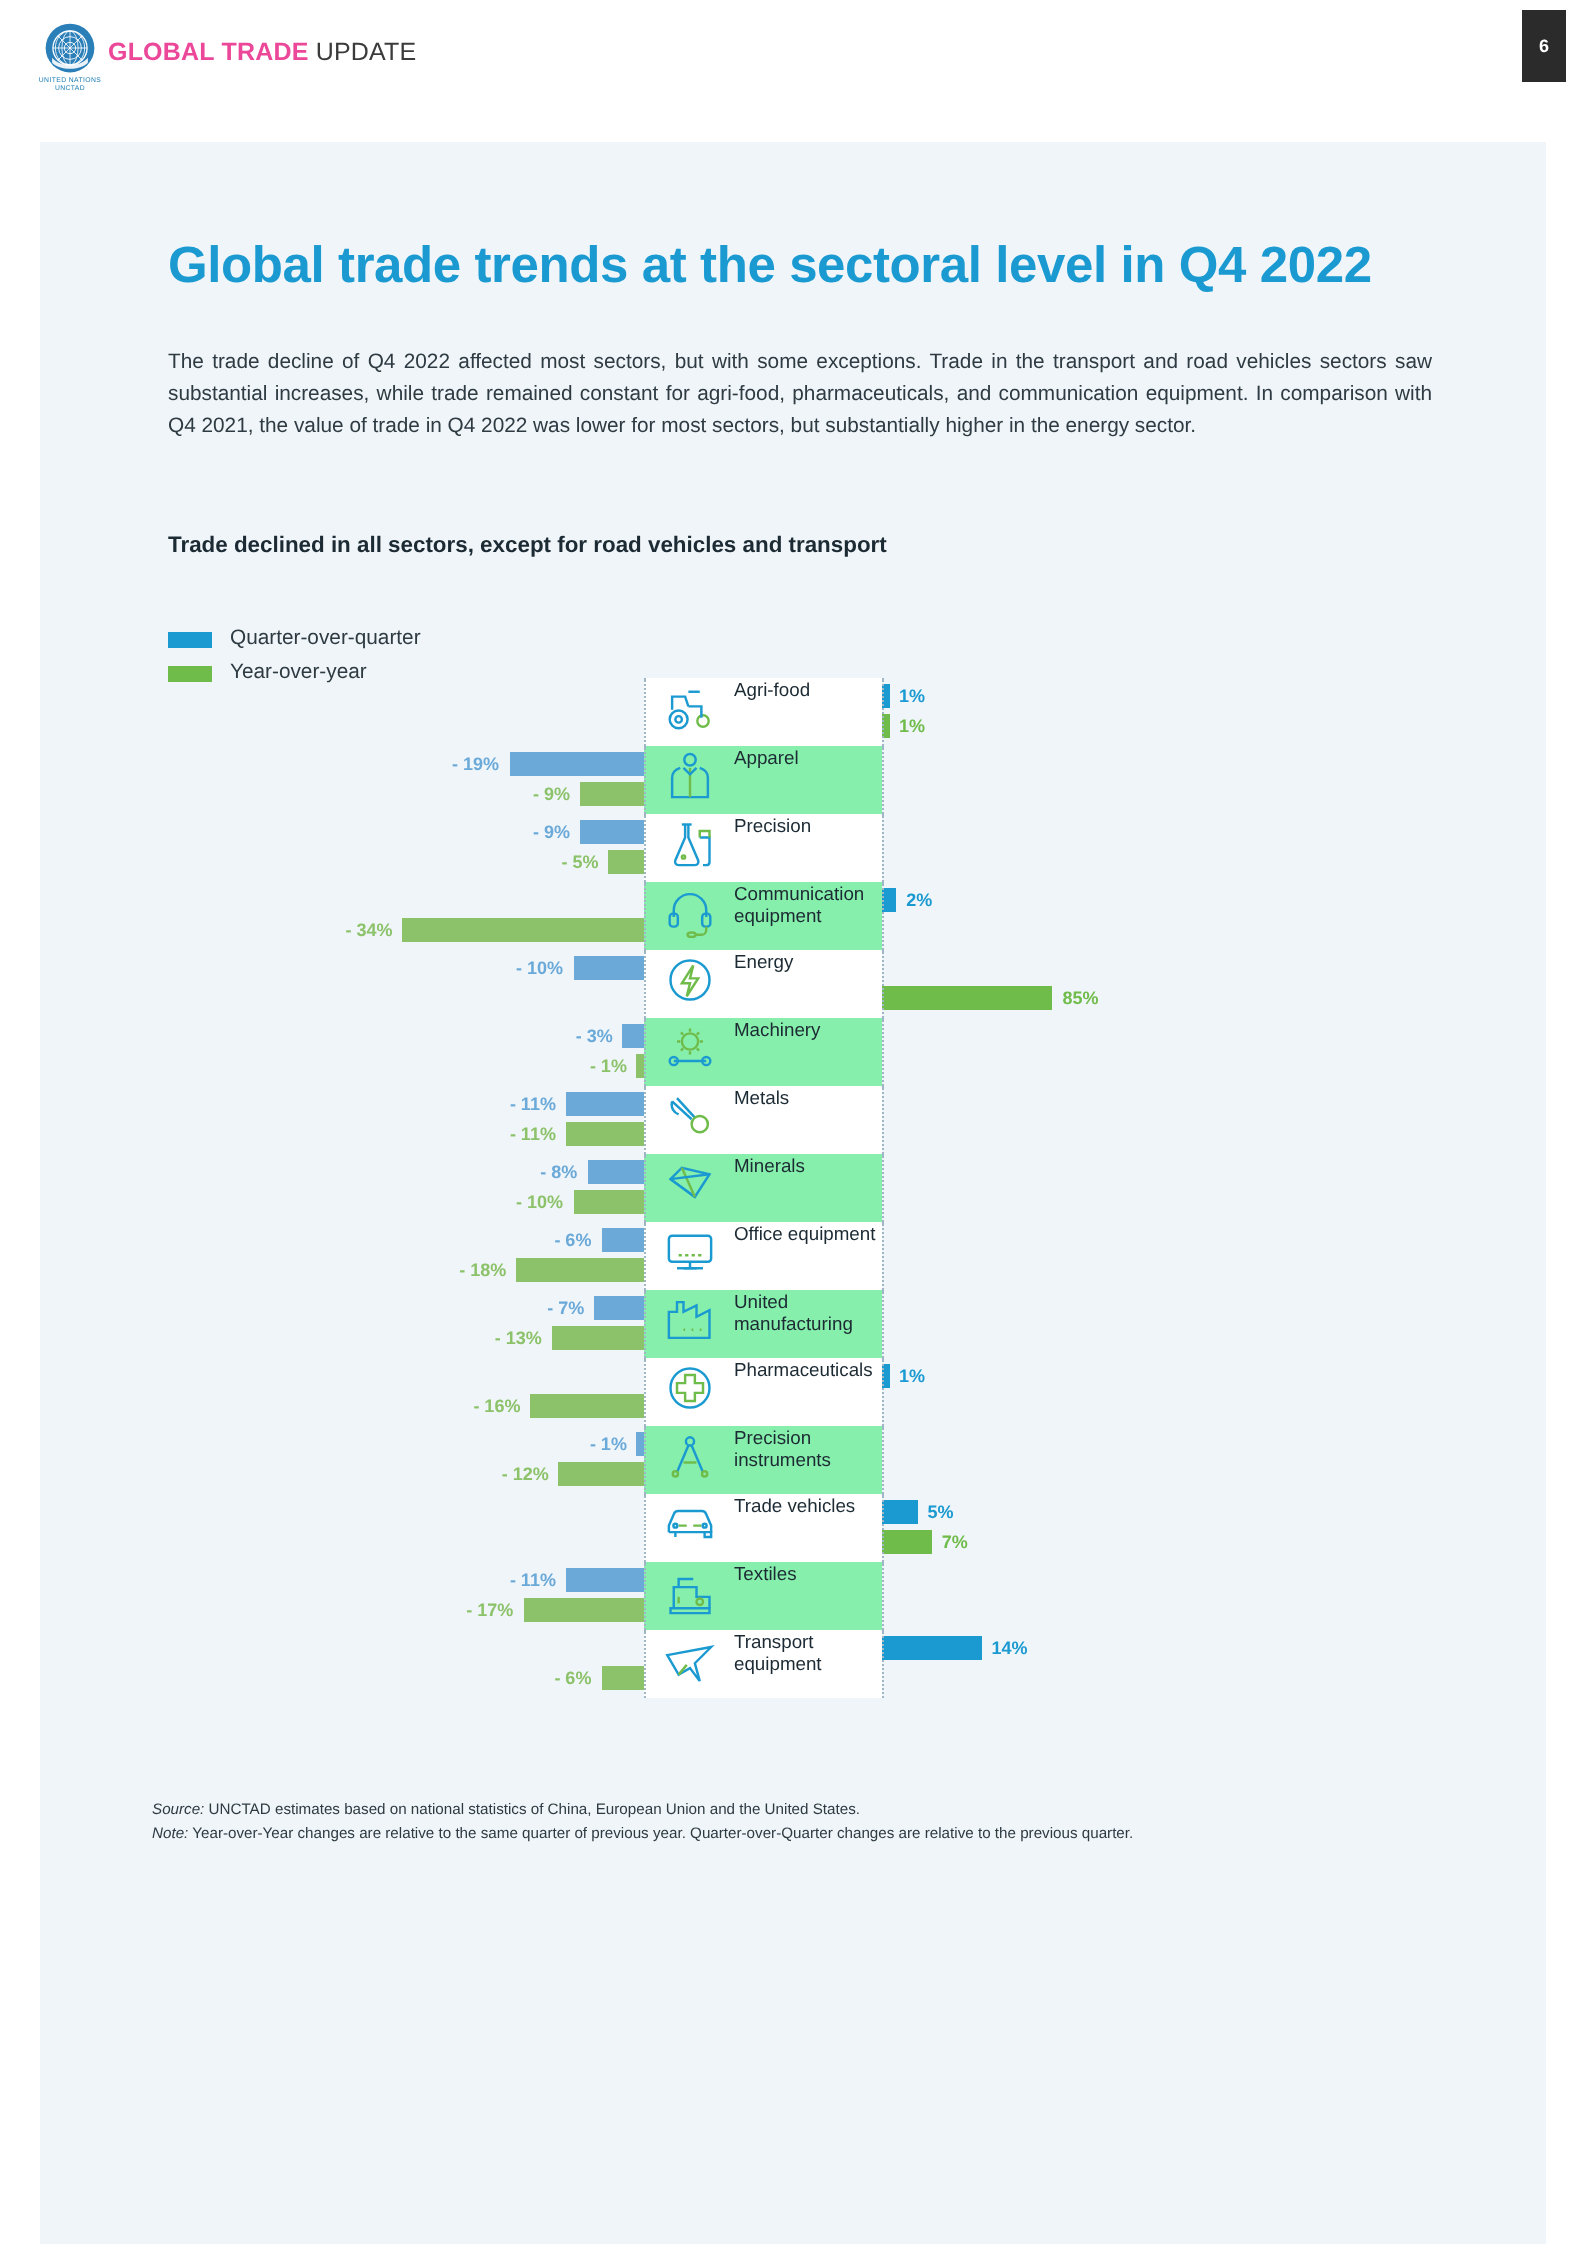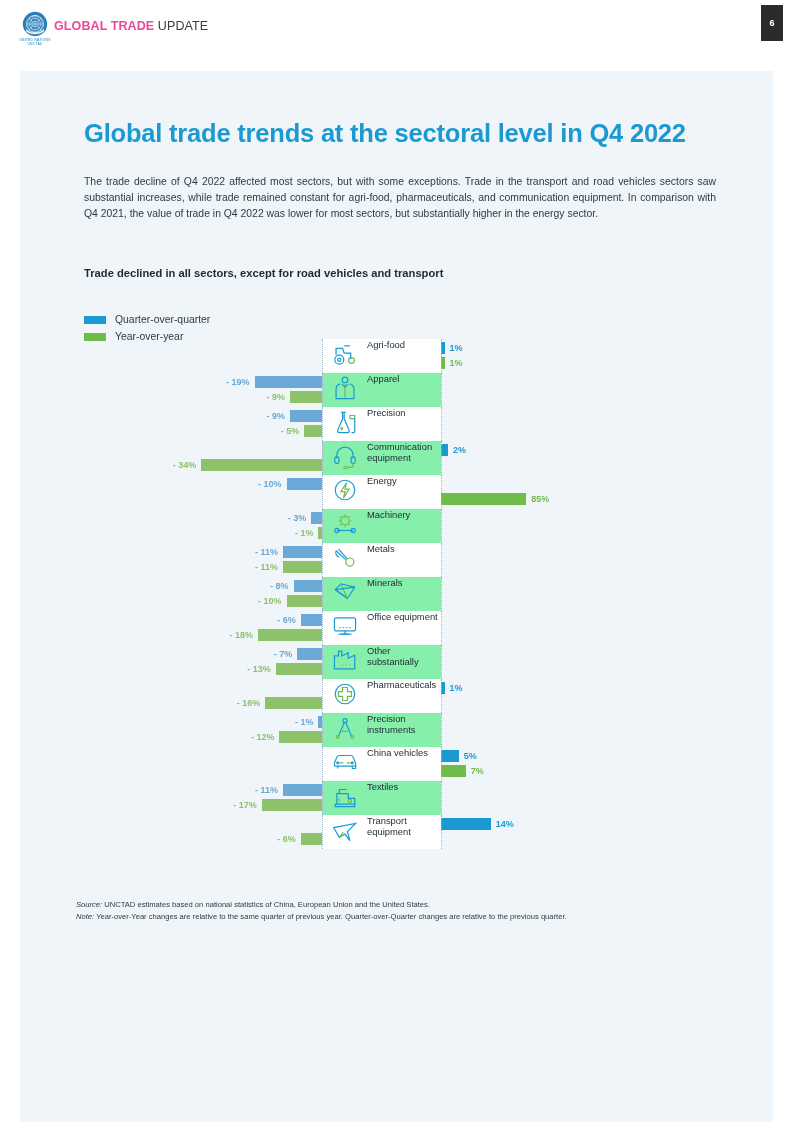--- a/index.html
+++ b/index.html
@@ -335,21 +335,21 @@
             <div class="val yoy" style="color: rgb(140, 194, 106); right: 51.15px;">- 13%</div>
           </div>
           <div class="bars-right"></div>
           <div class="center-cell">
             <div class="icon-box">
               <svg viewBox="0 0 32 32" fill="none" stroke="#1b9ad1" stroke-width="1.5">
                 <path d="M3 27V11h5V5h4v6l8-4v7l8-4v17z"></path>
                 <path d="M12 22h1M17 22h1M22 22h1" stroke="#70bc4b"></path>
               </svg>
             </div>
-            <div class="cat-label">Other substantially</div>
+            <div class="cat-label">United manufacturing</div>
           </div>
           <div class="axis-line axis-left"></div>
           <div class="axis-line axis-right"></div>
         </div>
         <div class="row">
           <div class="bars-left">
             <div class="bar yoy" style="width: 56.8px; background: rgb(140, 194, 106);"></div>
             <div class="val yoy" style="color: rgb(140, 194, 106); right: 61.8px;">- 16%</div>
           </div>
           <div class="bars-right">
@@ -402,21 +402,21 @@
           <div class="center-cell">
             <div class="icon-box">
               <svg viewBox="0 0 32 32" fill="none" stroke="#1b9ad1" stroke-width="1.5">
                 <path d="M3 21v-4l3-7a3 3 0 0 1 3-2h14a3 3 0 0 1 3 2l3 7v4"></path>
                 <path d="M3 21h26v3h-4v-3M7 24v-3H3"></path>
                 <path d="M9 17h5M18 17h5" stroke="#70bc4b"></path>
                 <circle cx="7" cy="17" r="1.2"></circle>
                 <circle cx="25" cy="17" r="1.2"></circle>
               </svg>
             </div>
-            <div class="cat-label">China vehicles</div>
+            <div class="cat-label">Trade vehicles</div>
           </div>
           <div class="axis-line axis-left"></div>
           <div class="axis-line axis-right"></div>
         </div>
         <div class="row alt">
           <div class="bars-left">
             <div class="bar qoq" style="width: 39.05px; background: rgb(106, 169, 216);"></div>
             <div class="val qoq" style="color: rgb(106, 169, 216); right: 44.05px;">- 11%</div>
             <div class="bar yoy" style="width: 60.35px; background: rgb(140, 194, 106);"></div>
             <div class="val yoy" style="color: rgb(140, 194, 106); right: 65.35px;">- 17%</div>

